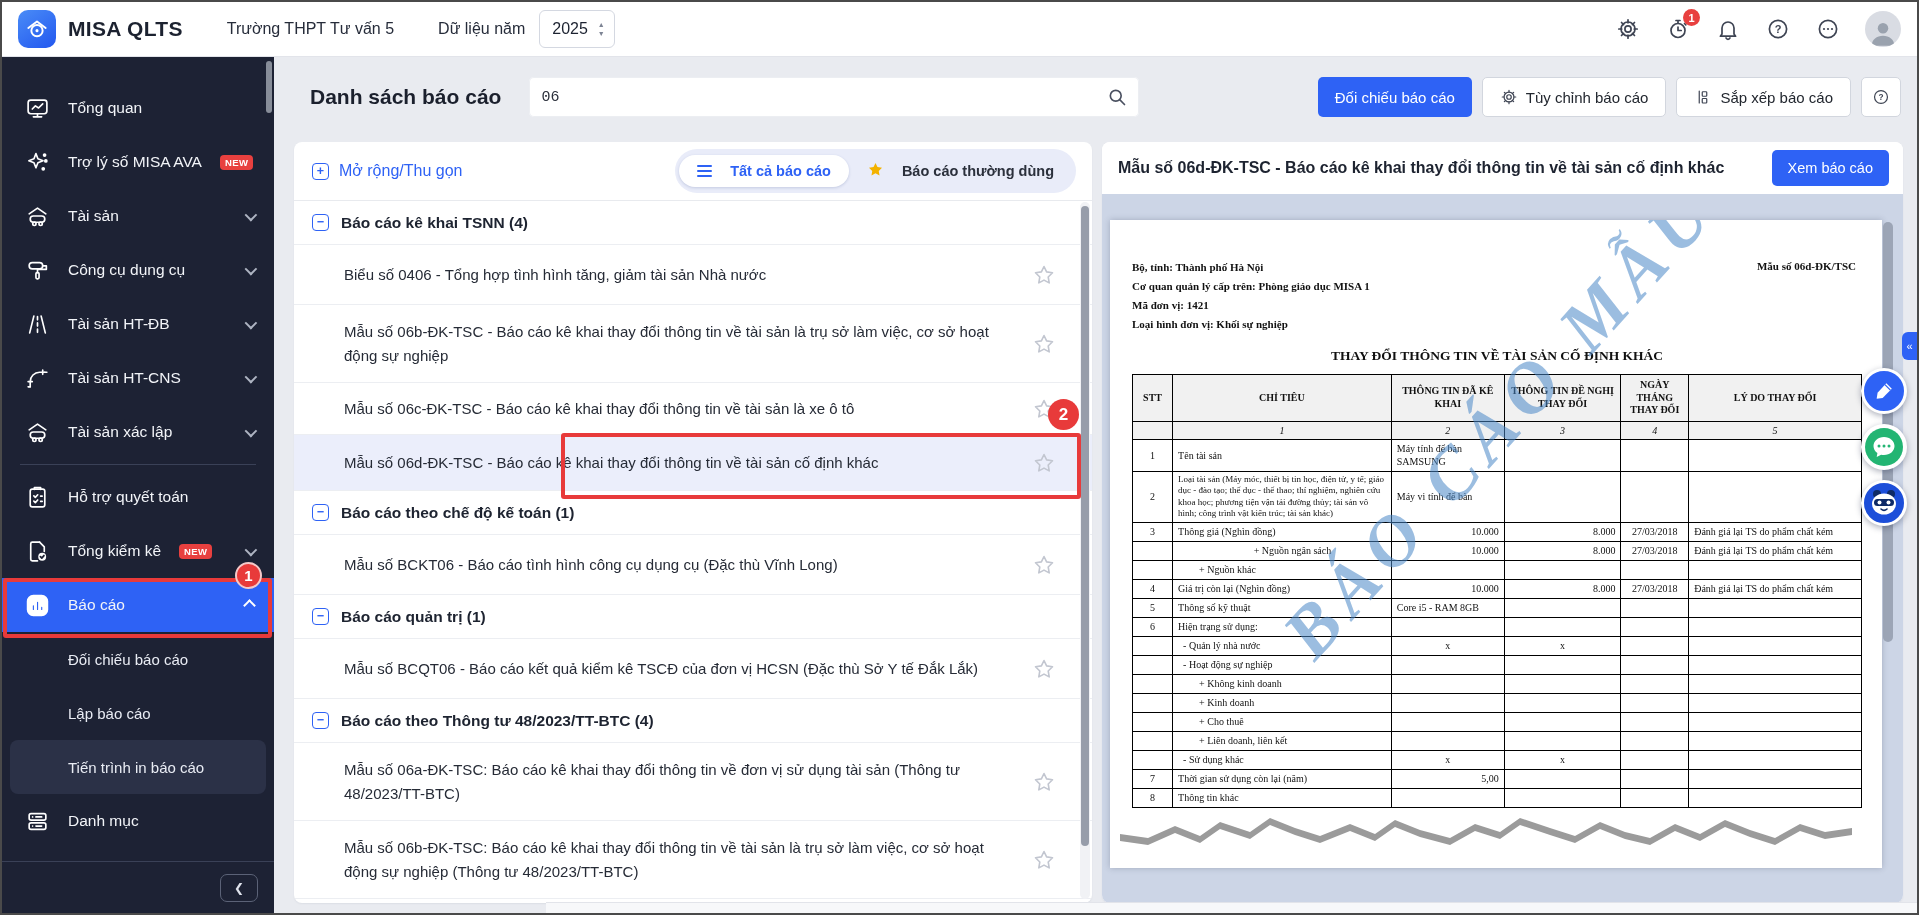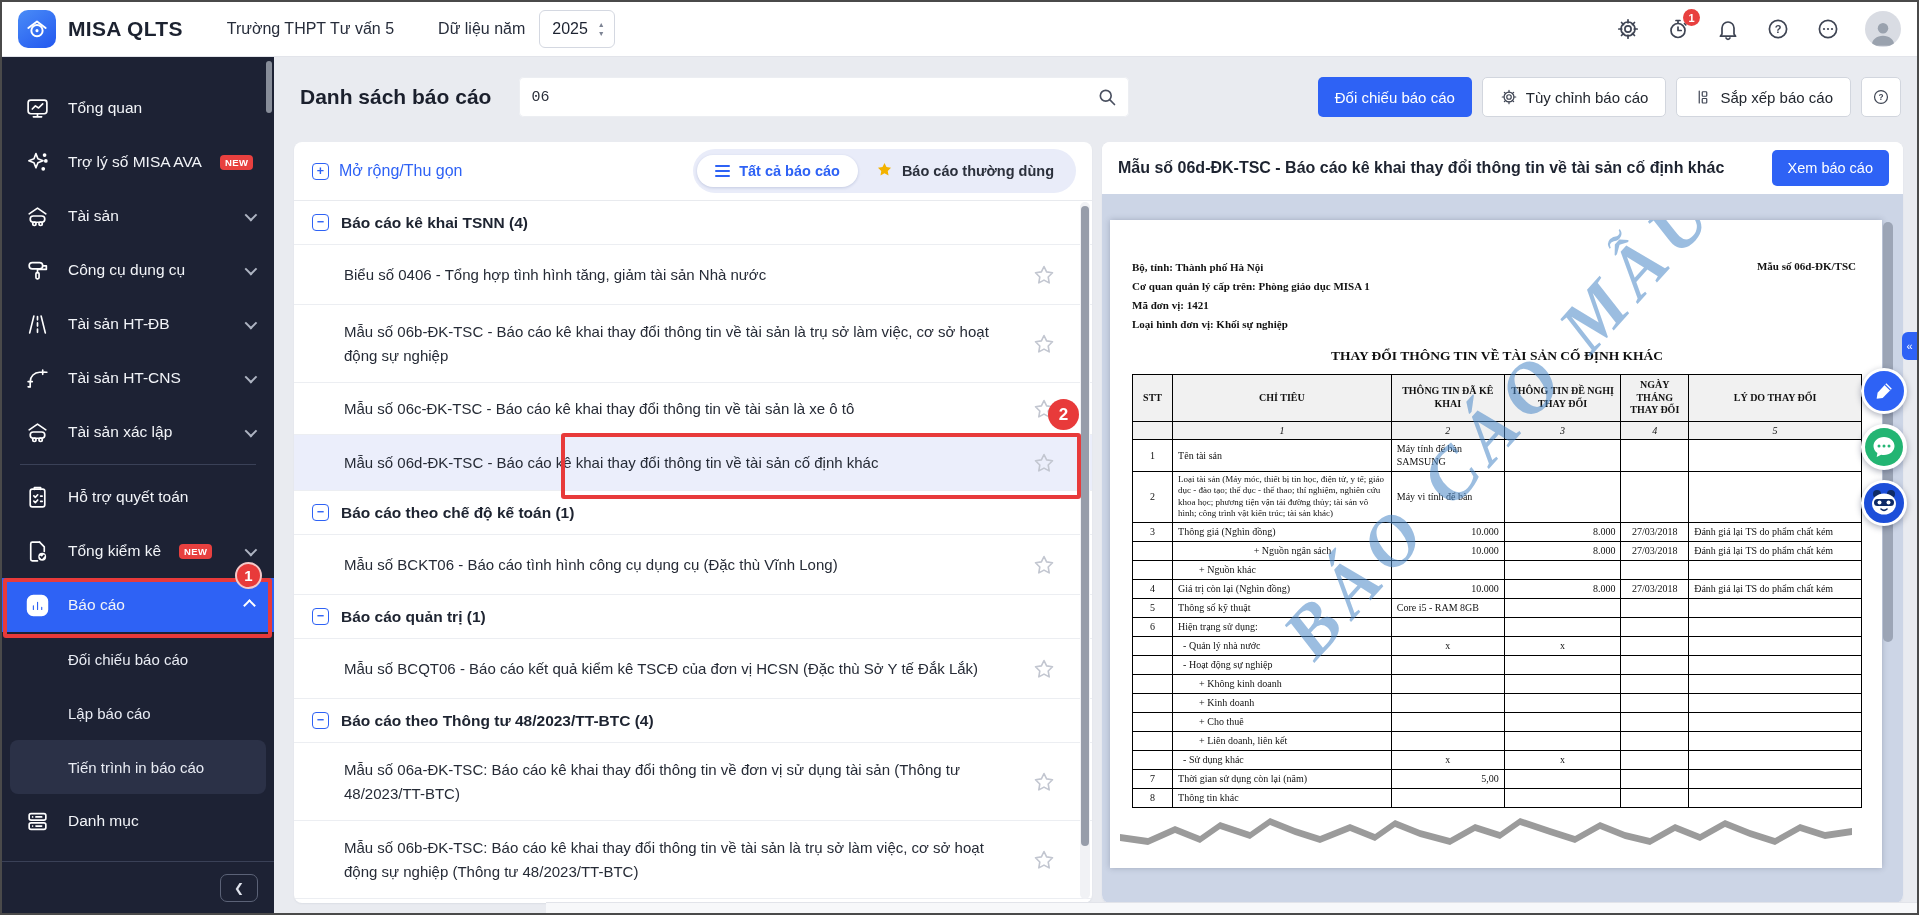--- a/index.html
+++ b/index.html
@@ -33,39 +33,39 @@
   .side-item.hovered { background:#2b3147; border-radius:8px; margin:0 8px; padding-left:58px; }
   .side-divider { height:1px; background:#3a4157; margin:5px 18px; }
   .caret { position:absolute; right:20px; width:9px; height:9px; border-right:2px solid #aeb4c2; border-bottom:2px solid #aeb4c2; transform:rotate(45deg) translateY(-2px); }
   .caret.up { transform:rotate(-135deg); border-color:#fff; }
   .new-badge { background:#e8403f; color:#fff; font-size:9.5px; font-weight:bold; border-radius:4px; padding:2px 5px; letter-spacing:.4px; }
   .collapse-bar { position:absolute; left:0; right:0; bottom:0; height:52px; border-top:1px solid #3a4157; display:flex; align-items:center; justify-content:flex-end; padding-right:16px; }
   .collapse-btn { width:38px; height:28px; border:1px solid #5b6277; border-radius:7px; color:#dfe3ec; font-size:12px; display:flex; align-items:center; justify-content:center; cursor:pointer; }
 
   
   .content { position:absolute; left:272px; top:55px; right:0; bottom:0; }
-  .content-header { position:absolute; top:0; left:4px; right:0; height:80px; display:flex; align-items:center; padding:0 16px 0 22px; }
+  .content-header { position:absolute; top:0; left:14px; right:0; height:80px; display:flex; align-items:center; padding:0 16px 0 22px; }
   .page-title { font-size:21px; font-weight:bold; color:#1b202d; white-space:nowrap; }
   .search-wrap { margin-left:28px; width:610px; height:40px; background:#fff; border-radius:5px; display:flex; align-items:center; padding:0 12px; box-shadow:0 0 0 1px #eceef2 inset; }
   .search-wrap input { flex:1; border:none; outline:none; font-size:15px; color:#2a2f3a; font-family:Liberation Mono, monospace; background:transparent; }
   .search-wrap svg { width:20px; height:20px; stroke:#4a5060; stroke-width:2; fill:none; stroke-linecap:round; }
   .hdr-actions { margin-left:auto; display:flex; align-items:center; gap:10px; }
   .btn { height:40px; border-radius:5px; font-size:15px; display:flex; align-items:center; gap:8px; padding:0 17px; cursor:pointer; white-space:nowrap; }
   .btn.primary { background:#2e62f5; color:#fff; }
   .btn.ghost { background:#fff; border:1px solid #d2d6de; color:#22272f; }
   .btn.square { width:40px; padding:0; justify-content:center; }
   .btn svg { width:18px; height:18px; stroke:#3e4453; stroke-width:1.6; fill:none; stroke-linecap:round; stroke-linejoin:round; }
 
   
   .list-panel { position:absolute; left:20px; top:85px; width:798px; bottom:10px; background:#fff; border-radius:8px; overflow:hidden; box-shadow:0 1px 2px rgba(20,30,60,.06); }
   .list-toolbar { height:58px; display:flex; align-items:center; padding:0 16px 0 18px; }
   .expand-link { display:flex; align-items:center; gap:10px; color:#2e62f5; font-size:16px; cursor:pointer; }
   .sq-icon { width:17px; height:17px; border:1.5px solid #2e62f5; border-radius:4px; color:#2e62f5; font-size:12.5px; font-weight:bold; display:flex; align-items:center; justify-content:center; line-height:1; }
   .tab-pill { margin-left:auto; background:#e9ecf9; border-radius:999px; padding:4px; display:flex; align-items:center; }
-  .tab { border-radius:999px; padding:8px 18px; font-size:14.5px; font-weight:bold; display:flex; align-items:center; gap:9px; cursor:pointer; color:#2b303c; }
+  .tab { border-radius:999px; padding:8px 18px; font-size:14.5px; font-weight:bold; display:flex; align-items:center; gap:18px; cursor:pointer; color:#2b303c; }
   .tab.active { background:#fff; color:#2e62f5; box-shadow:0 1px 3px rgba(30,50,120,.18); }
   .hamb { display:flex; flex-direction:column; gap:3px; }
   .hamb i { display:block; width:15px; height:2px; background:#2e62f5; border-radius:1px; }
   .star-y svg { width:17px; height:17px; }
   .list-body { position:absolute; top:58px; left:0; right:0; bottom:0; border-top:1px solid #e8eaee; overflow:hidden; }
   .sec-header { display:flex; align-items:center; gap:12px; padding:0 18px; height:44px; border-bottom:1px solid #eceef2; cursor:pointer; }
   .sec-title { font-size:15.5px; font-weight:bold; color:#1d2330; }
   .report-row { position:relative; display:flex; align-items:center; padding:8px 78px 8px 50px; border-bottom:1px solid #eceef2; font-size:15px; color:#262b36; line-height:1.55; cursor:pointer; }
   .report-row.h60 { min-height:60px; } .report-row.h78 { min-height:78px; } .report-row.h52 { min-height:52px; } .report-row.h56 { min-height:56px; }
   .report-row.sel { background:#ebeefb; }

